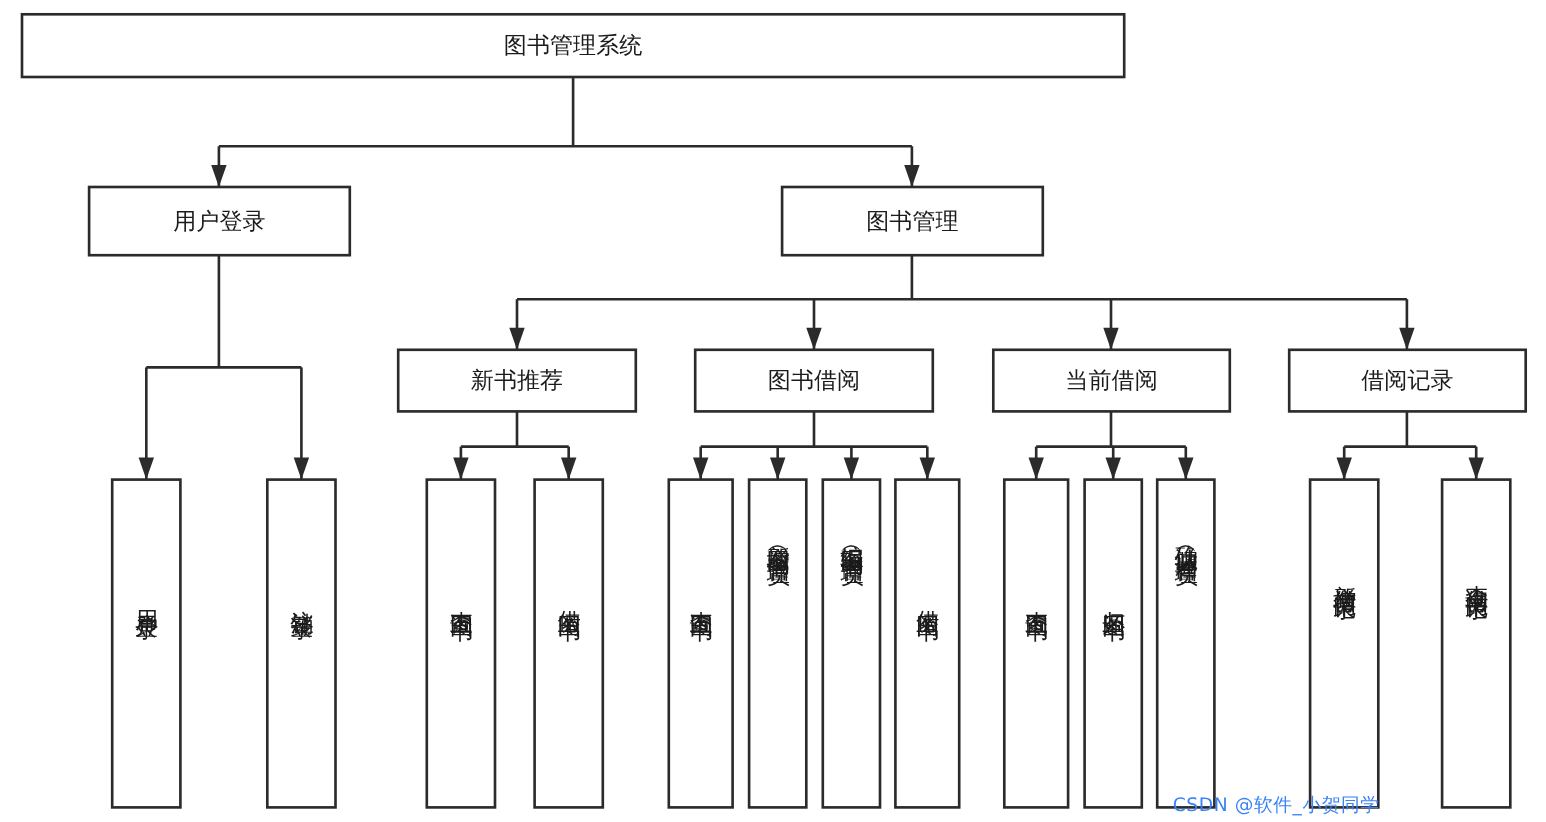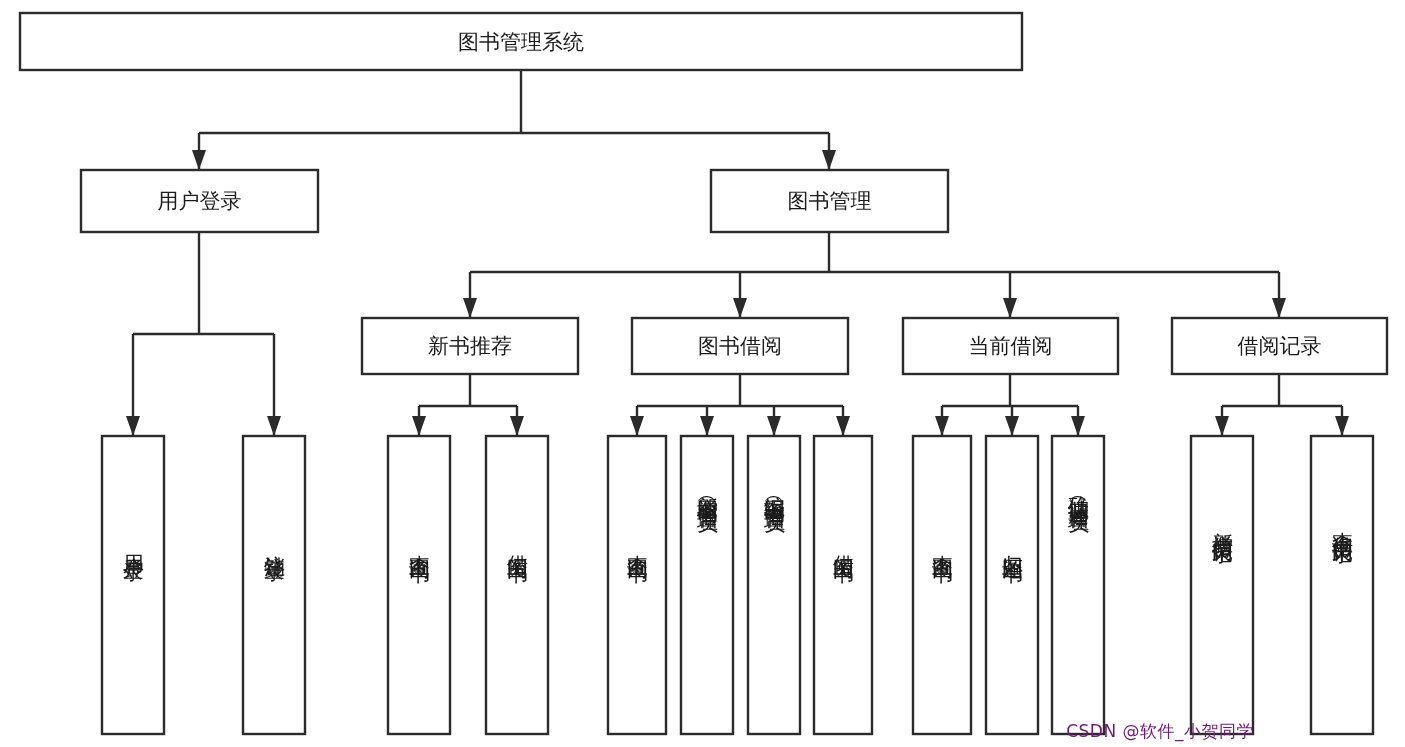--- a/index.html
+++ b/index.html
@@ -66,21 +66,21 @@
     letter-spacing: 2.5px;
     color: #1b1b1b;
     white-space: nowrap;
   }
   .watermark {
     position: absolute;
     right: 8px;
     bottom: 4px;
     font-family: "DejaVu Sans", "Liberation Sans", sans-serif;
     font-size: 17px;
-    color: #701a75;
+    color: #3b82f6;
     letter-spacing: 0.5px;
     white-space: nowrap;
     pointer-events: none;
   }
 </style>
 </head>
 <body>
 
 <div id="diagram-root">
 

